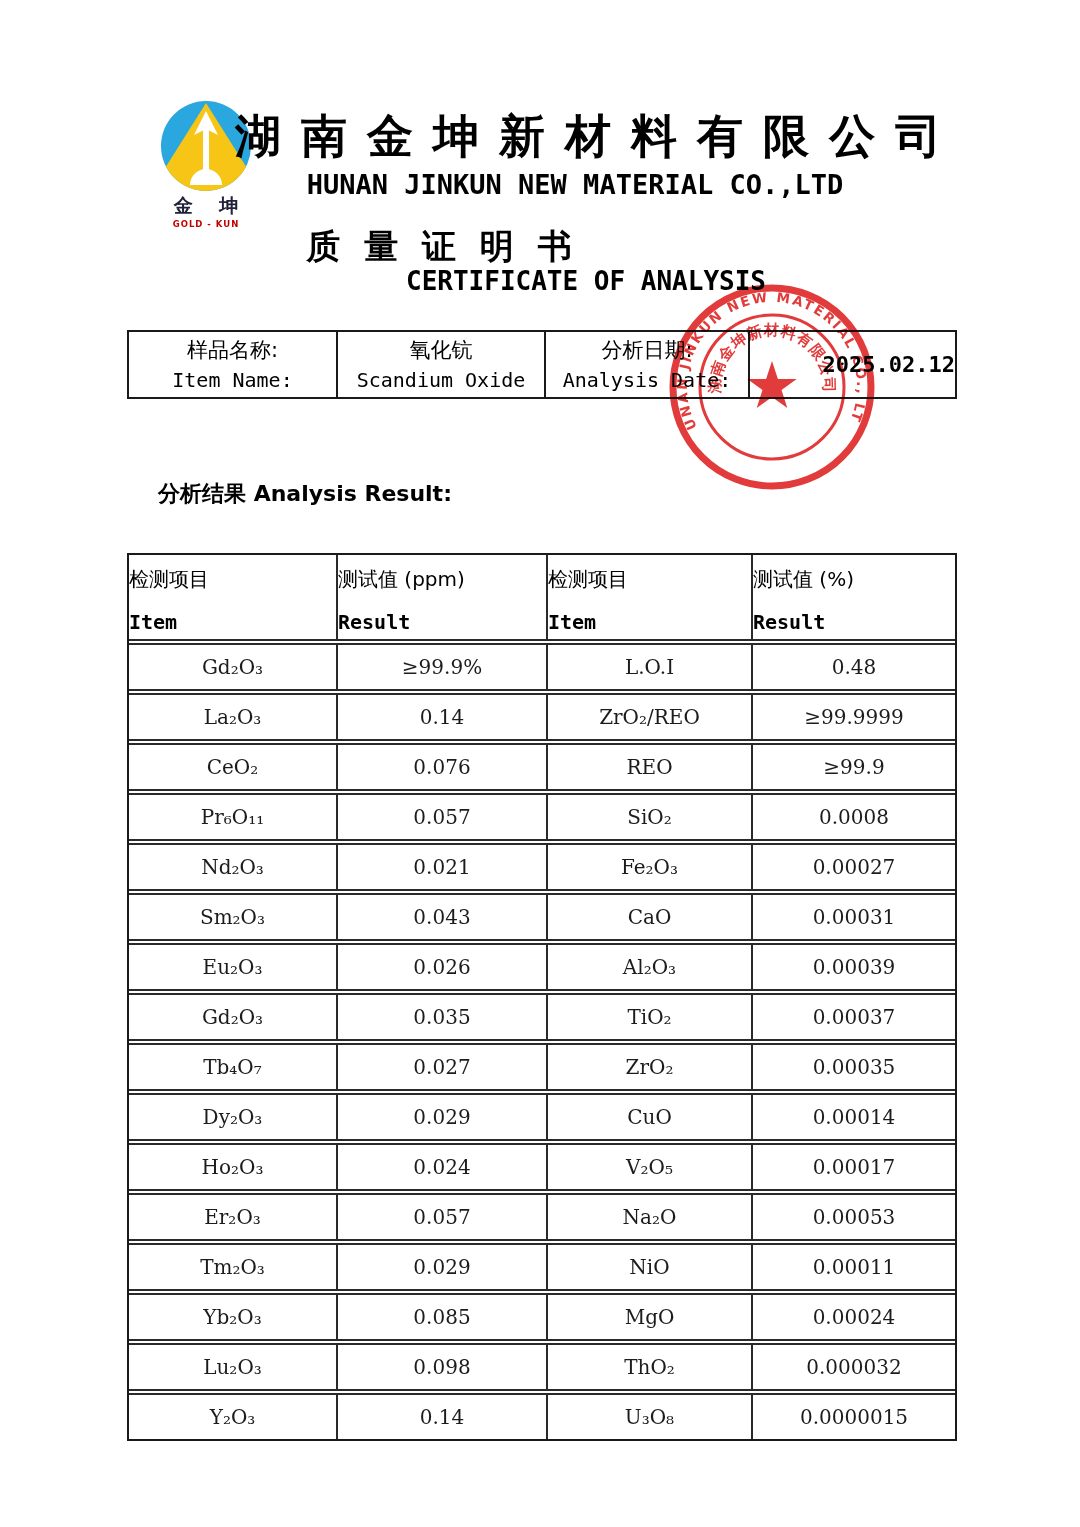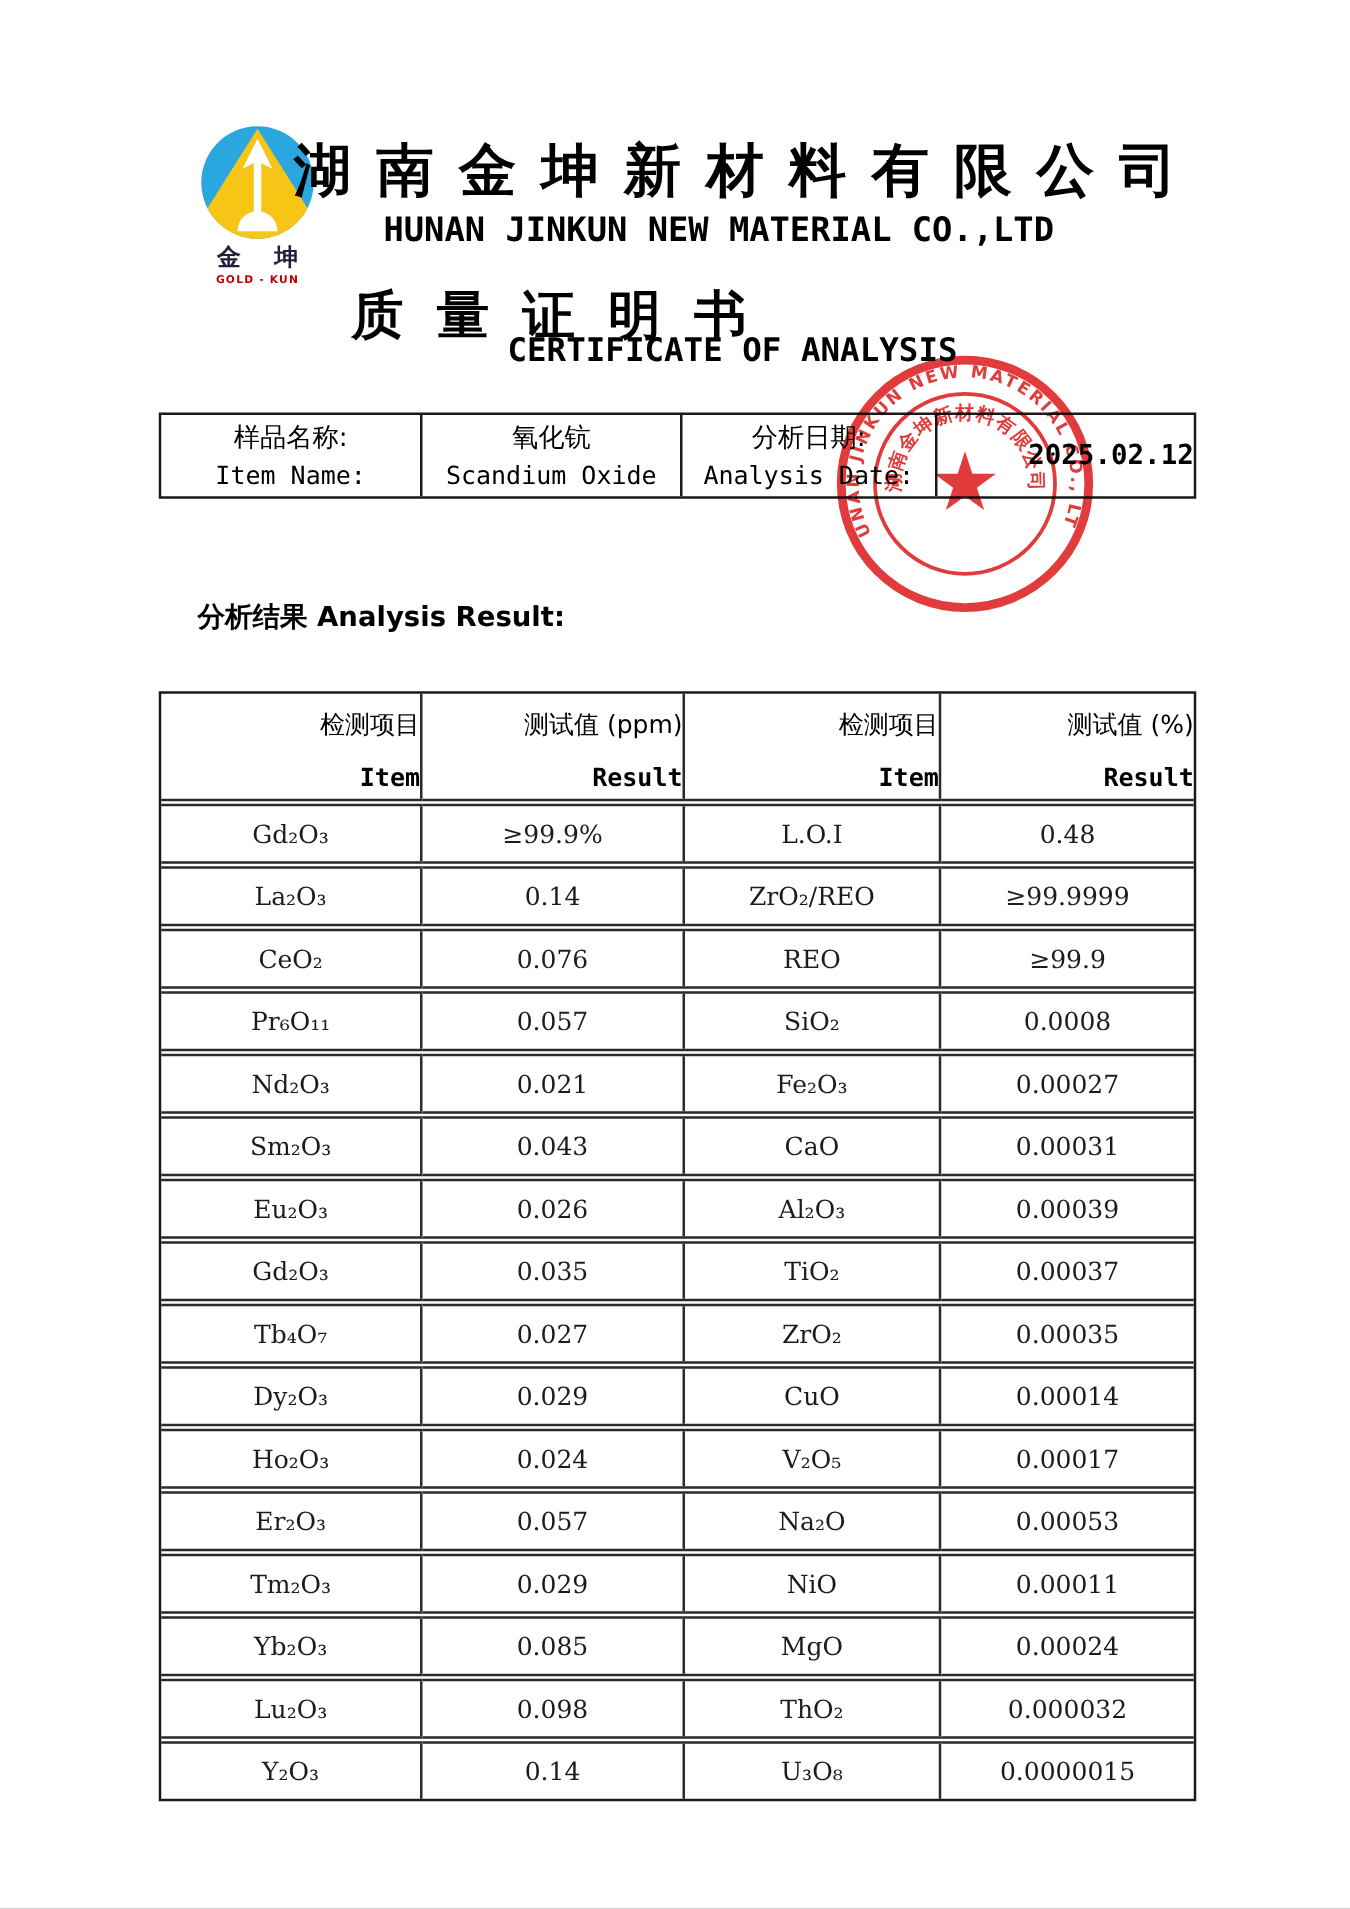--- a/index.html
+++ b/index.html
@@ -8,36 +8,36 @@
     font-family:"DejaVu Sans",sans-serif;color:#111;overflow:hidden;margin:0 auto;
   }
   
   .logo{position:absolute;left:156px;top:100px;width:100px;text-align:center;}
   .logo-cn{font-size:19px;font-weight:bold;color:#20203a;letter-spacing:10px;margin-top:1px;text-indent:10px;}
   .logo-en{font-size:8.5px;font-weight:bold;color:#c00000;letter-spacing:1px;margin-top:0px;}
   
   .company-block{position:absolute;left:235px;top:110px;width:680px;text-align:center;}
   .company-cn{font-size:46px;font-weight:bold;color:#000;letter-spacing:2px;line-height:1.15;white-space:nowrap;}
   .company-en{font-family:"DejaVu Sans Mono",monospace;font-size:27px;font-weight:bold;color:#000;margin-top:6px;letter-spacing:0px;white-space:nowrap;}
-  .cert-cn{position:absolute;left:0;top:224px;width:884px;text-align:center;font-size:42px;font-weight:bold;letter-spacing:6px;color:#000;}
+  .cert-cn{position:absolute;left:0;top:224px;width:884px;text-align:center;font-size:34px;font-weight:bold;letter-spacing:6px;color:#000;}
   .cert-en{position:absolute;left:0;top:266px;width:1080px;text-align:center;font-family:"DejaVu Sans Mono",monospace;font-size:26px;font-weight:bold;color:#000;padding-left:46px;}
   
   .info-wrap{position:absolute;left:127px;top:330px;width:826px;border:2.5px solid #1a1a1a;}
   table{border-collapse:collapse;table-layout:fixed;width:100%;}
   .info-table td{border:2px solid #1a1a1a;height:65px;text-align:center;vertical-align:middle;padding:0;}
   .info-table td:first-child{border-left:none;} .info-table td:last-child{border-right:none;text-align:right;}
   .info-table tr:first-child td{border-top:none;} .info-table tr:last-child td{border-bottom:none;}
   .lbl-cn{font-size:21px;color:#000;line-height:1.5;}
   .lbl-en{font-family:"DejaVu Sans Mono",monospace;font-size:20px;color:#000;line-height:1.4;}
   .val-strong{font-family:"DejaVu Sans Mono",monospace;font-size:22px;font-weight:600;color:#000;}
   
   .section-title{position:absolute;left:158px;top:479px;font-size:22px;font-weight:bold;color:#000;}
   
   .analysis-wrap{position:absolute;left:127px;top:553px;width:826px;border:2px solid #1a1a1a;}
-  .analysis-table th{height:84px;border-bottom:6px double #2a2a2a;border-right:2px solid #2a2a2a;vertical-align:middle;text-align:right;font-weight:500;padding:0;}
+  .analysis-table th{height:84px;border-bottom:6px double #2a2a2a;border-right:2px solid #2a2a2a;vertical-align:middle;text-align:left;font-weight:500;padding:0;}
   .analysis-table td{height:44px;border-bottom:6px double #2a2a2a;border-right:2px solid #2a2a2a;vertical-align:middle;text-align:center;padding:0;}
   .analysis-table th:last-child,.analysis-table td:last-child{border-right:none;}
   .analysis-table tr:last-child td{border-bottom:none;}
   .hd-cn{font-size:20px;color:#000;line-height:1.9;}
   .hd-en{font-family:"DejaVu Sans Mono",monospace;font-size:20px;font-weight:600;color:#000;line-height:1.2;margin-top:12px;}
   .cell{font-family:"DejaVu Serif","DejaVu Sans",serif;font-size:20px;color:#1c1c1c;}
   
   .seal{position:absolute;left:657px;top:272px;width:230px;height:230px;opacity:0.88;mix-blend-mode:multiply;pointer-events:none;}
 </style>
 </head>

